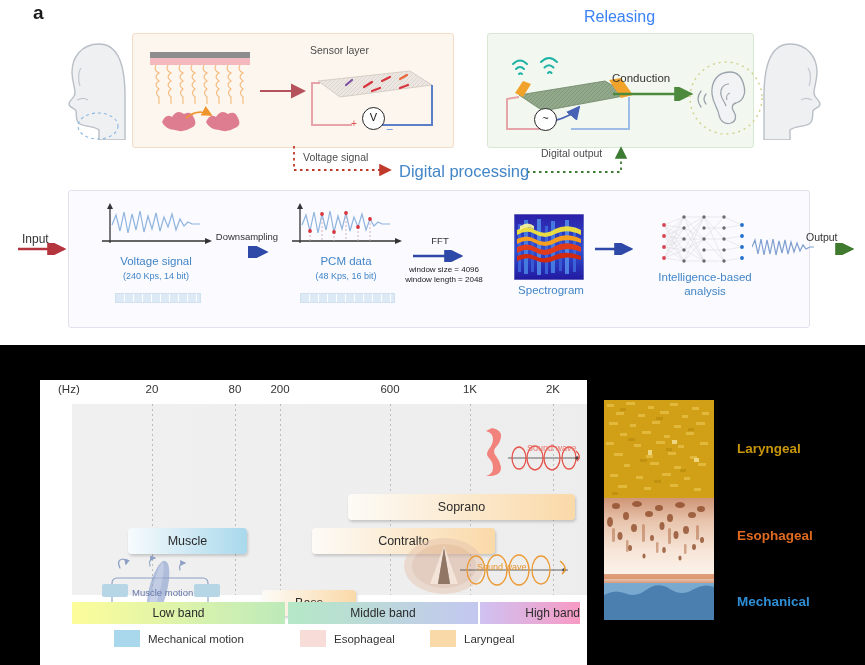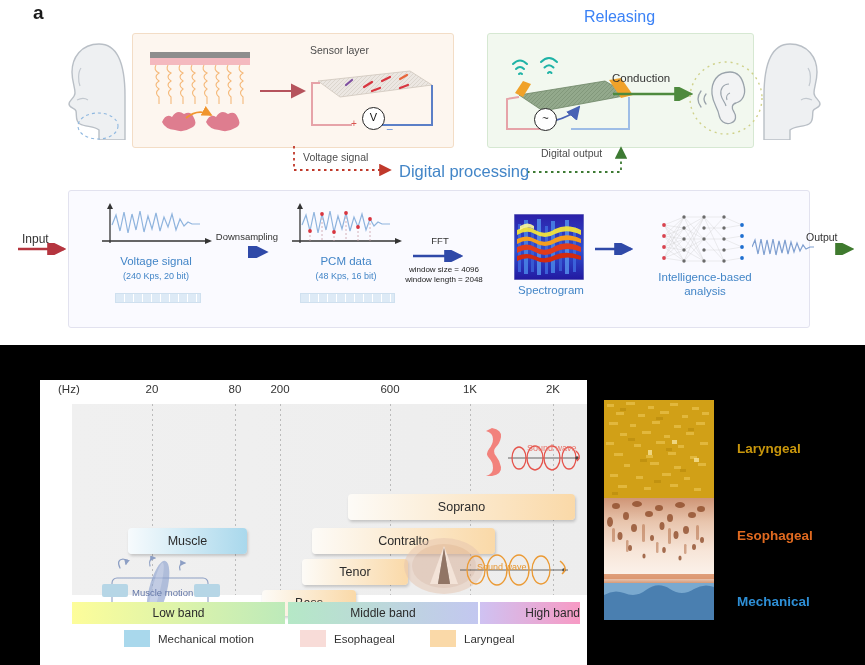--- a/index.html
+++ b/index.html
@@ -281,21 +281,21 @@
     </svg>
 
     <svg style="position:absolute;left:100px;top:203px;" width="112" height="46" viewBox="0 0 112 46">
       <line x1="10" y1="2" x2="10" y2="40" stroke="#333" stroke-width="1.3"></line>
       <polygon points="10,0 7,6 13,6" fill="#333"></polygon>
       <line x1="2" y1="38" x2="108" y2="38" stroke="#333" stroke-width="1.3"></line>
       <polygon points="112,38 105,35 105,41" fill="#333"></polygon>
       <polyline points="12,22 16,12 20,28 24,9 28,30 32,11 36,27 40,8 44,29 48,13 52,26 56,10 60,28 64,14 68,24 72,11 76,27 80,16 84,23 88,19 92,21 100,21" fill="none" stroke="#8fb4de" stroke-width="1.2"></polyline>
     </svg>
     <div class="pl-label" style="left:106px;top:255px;width:100px;">Voltage signal</div>
-    <div class="pl-sub" style="left:106px;top:271px;width:100px;">(240 Kps, 20 bit)</div>
+    <div class="pl-sub" style="left:106px;top:271px;width:100px;">(240 Kps, 14 bit)</div>
     <div class="bitstrip" style="left:115px;top:293px;width:84px;">
       <i></i>
         <i></i>
         <i></i>
         <i></i>
         <i></i>
         <i></i>
         <i></i>
         <i></i>
         <i></i>
@@ -535,21 +535,20 @@
       <div class="gridline" style="left:80px;"></div>
       <div class="gridline" style="left:163px;"></div>
       <div class="gridline" style="left:208px;"></div>
       <div class="gridline" style="left:318px;"></div>
       <div class="gridline" style="left:398px;"></div>
       <div class="gridline" style="left:481px;"></div>
 
       <div class="bar laryn" style="left:276px;top:90px;width:227px;">Soprano</div>
       <div class="bar mech" style="left:56px;top:124px;width:119px;">Muscle</div>
       <div class="bar laryn" style="left:240px;top:124px;width:183px;">Contralto</div>
-      <div class="bar laryn" style="left:230px;top:155px;width:106px;">Tenor</div>
       <div class="bar laryn" style="left:190px;top:186px;width:94px;">Bass</div>
 
       <svg style="position:absolute;left:412px;top:20px;" width="105" height="64" viewBox="0 0 105 64">
         <path d="M8 4 q10 2 9 9 q-1 6-5 10 q-4 4 0 9 q4 5 5 11 q1 7-9 9 L2 52 q7-2 7-8 q0-6-4-10 q-4-4 0-9 q4-5 4-10 q0-6-7-8 Z" fill="#f2827c"></path>
         <line x1="24" y1="34" x2="96" y2="34" stroke="#555" stroke-width="0.9"></line>
         <g fill="none" stroke="#e5534b" stroke-width="1.3">
           <ellipse cx="35" cy="34" rx="7" ry="11"></ellipse>
           <ellipse cx="51" cy="34" rx="8" ry="12"></ellipse>
           <ellipse cx="68" cy="34" rx="8" ry="12"></ellipse>
           <ellipse cx="85" cy="34" rx="7" ry="11"></ellipse>
@@ -601,21 +600,21 @@
       </svg>
     </div>
 
     <div id="band-row">
       <div class="band" id="band-low" style="left:0px;width:213px;">Low band</div>
       <div class="band" id="band-mid" style="left:216px;width:190px;">Middle band</div>
       <div class="band" id="band-high" style="left:408px;width:100px;text-align:right;">High band</div>
     </div>
 
     <div id="legend">
-      <div class="leg-item" style="left:84px;width:170px;">
+      <div class="leg-item" style="left:74px;width:170px;">
         <span class="leg-sw" style="background:#a9d8ec;"></span>
         <span class="leg-tx">Mechanical motion</span>
       </div>
       <div class="leg-item" style="left:260px;width:130px;">
         <span class="leg-sw" style="background:#f8dcd8;"></span>
         <span class="leg-tx">Esophageal</span>
       </div>
       <div class="leg-item" style="left:390px;width:130px;">
         <span class="leg-sw" style="background:#fad9a8;"></span>
         <span class="leg-tx">Laryngeal</span>

